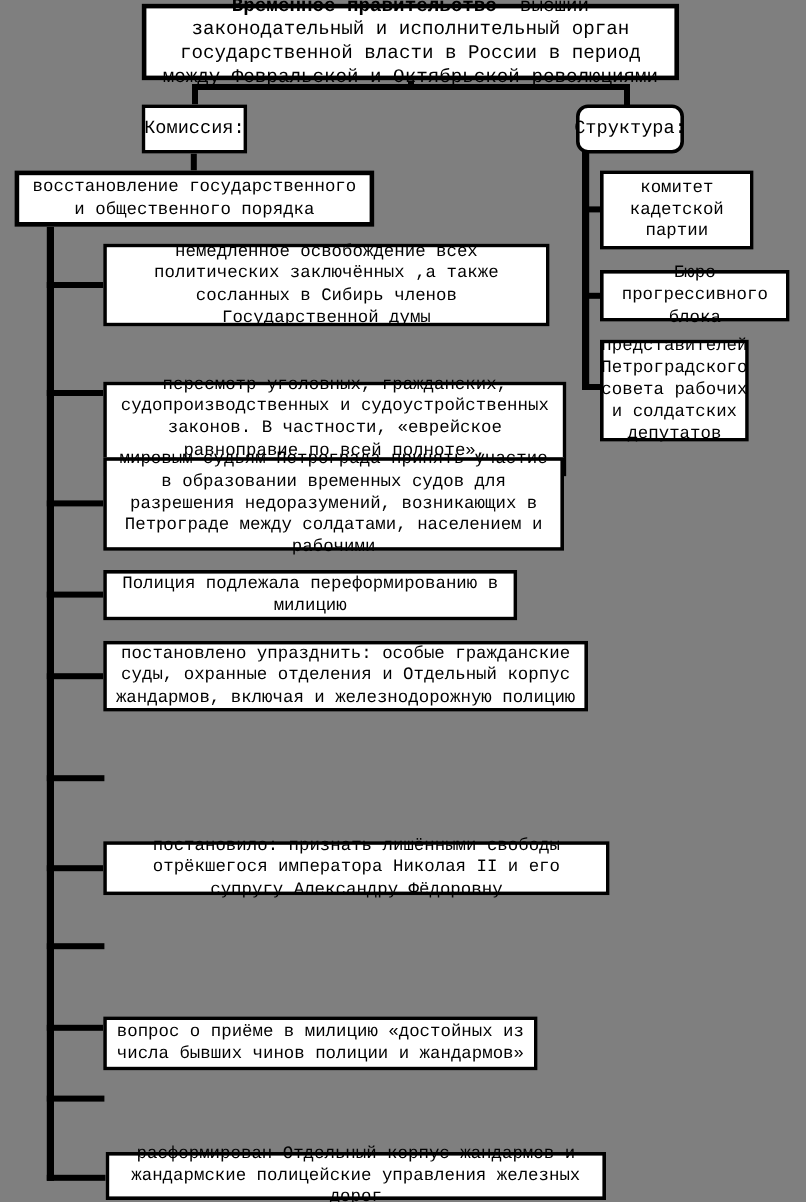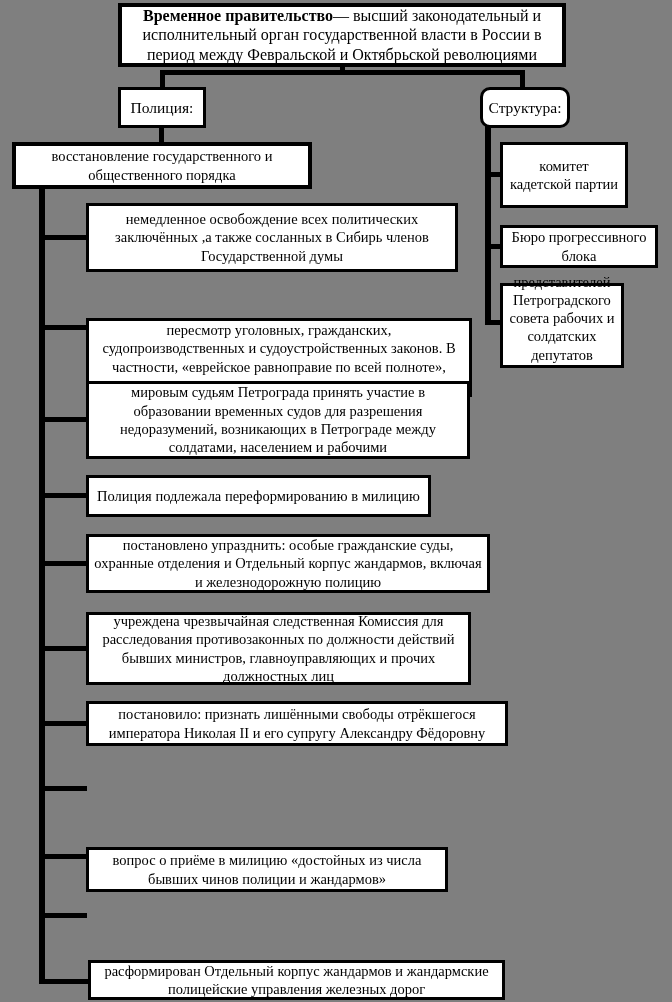--- a/index.html
+++ b/index.html
@@ -1,19 +1,19 @@
 <!DOCTYPE html>
 <html lang="ru"><head>
 <meta charset="utf-8">
 <style>
   html,body { margin:0; padding:0; background:#7f7f7f; }
   .canvas {
     position:relative; width:672px; height:1002px; overflow:hidden;
     background:#7f7f7f; color:#000;
-    font-family:Liberation Serif, serif;
+    font-family:Liberation Mono, monospace;
   }
   .box {
     position:absolute; box-sizing:border-box;
     background:#ffffff; border:3px solid #000;
     display:flex; align-items:center; justify-content:center;
     text-align:center; font-size:14.5px; line-height:1.26;
     padding:1px 5px;
   }
   .box.thick { border-width:4px; }
   .label-box { font-size:15.5px; }
@@ -47,21 +47,21 @@
   <div class="line" style="left:485px; top:125px; width:6px; height:200px;"></div>
   <div class="line" style="left:485px; top:172px; width:16px; height:5px;"></div>
   <div class="line" style="left:485px; top:244px; width:16px; height:5px;"></div>
   <div class="line" style="left:485px; top:320px; width:16px; height:5px;"></div>
 
   <div class="box thick title-box" style="left:118px; top:3px; width:448px; height:64px;">
     <div><b>Временное правительство</b><span>— высший законодательный и исполнительный орган государственной власти в России в период между Февральской и Октябрьской революциями</span></div>
   </div>
 
   <div class="box label-box" style="left:118px; top:87px; width:88px; height:41px;">
-    <span>Полиция:</span>
+    <span>Комиссия:</span>
   </div>
   <div class="box label-box" style="left:480px; top:87px; width:90px; height:41px;border-radius:10px;">
     <span>Структура:</span>
   </div>
 
   <div class="box thick" style="left:12px; top:142px; width:300px; height:47px;">
     <span>восстановление государственного и общественного порядка</span>
   </div>
   <div class="box" style="left:86px; top:203px; width:372px; height:69px;">
     <span>немедленное освобождение всех политических заключённых ,а также сосланных в Сибирь членов Государственной думы</span>
@@ -71,39 +71,36 @@
   </div>
   <div class="box" style="left:86px; top:381px; width:384px; height:78px;">
     <span>мировым судьям Петрограда принять участие в образовании временных судов для разрешения недоразумений, возникающих в Петрограде между солдатами, населением и рабочими</span>
   </div>
   <div class="box" style="left:86px; top:475px; width:345px; height:42px;">
     <span>Полиция подлежала переформированию в милицию</span>
   </div>
   <div class="box" style="left:86px; top:534px; width:404px; height:59px;">
     <span>постановлено упразднить: особые гражданские суды, охранные отделения и Отдельный корпус жандармов, включая и железнодорожную полицию</span>
   </div>
-  <div class="box" style="left:86px; top:612px; width:385px; height:73px;">
-    <span>учреждена чрезвычайная следственная Комиссия для расследования противозаконных по должности действий бывших министров, главноуправляющих и прочих должностных лиц</span>
-  </div>
   <div class="box" style="left:86px; top:701px; width:422px; height:45px;">
     <span>постановило: признать лишёнными свободы отрёкшегося императора Николая II и его супругу Александру Фёдоровну</span>
   </div>
   <div class="box" style="left:86px; top:849px; width:294px; height:41px;">
     <span>постановление об отмене смертной казни</span>
   </div>
   <div class="box" style="left:86px; top:847px; width:362px; height:45px;">
     <span>вопрос о приёме в милицию «достойных из числа бывших чинов полиции и жандармов»</span>
   </div>
   <div class="box" style="left:88px; top:960px; width:417px; height:40px;">
     <span>расформирован Отдельный корпус жандармов и жандармские полицейские управления железных дорог</span>
   </div>
 
   <div class="box" style="left:500px; top:142px; width:128px; height:66px;">
     <span>комитет кадетской партии</span>
   </div>
   <div class="box" style="left:500px; top:225px; width:158px; height:43px;">
     <span>Бюро прогрессивного блока</span>
   </div>
-  <div class="box" style="left:500px; top:283px; width:124px; height:85px;align-items:flex-end;">
+  <div class="box" style="left:500px; top:283px; width:124px; height:85px;">
     <span>представителей Петроградского совета рабочих и солдатских депутатов</span>
   </div>
 
 </div>
 
 </body></html>

